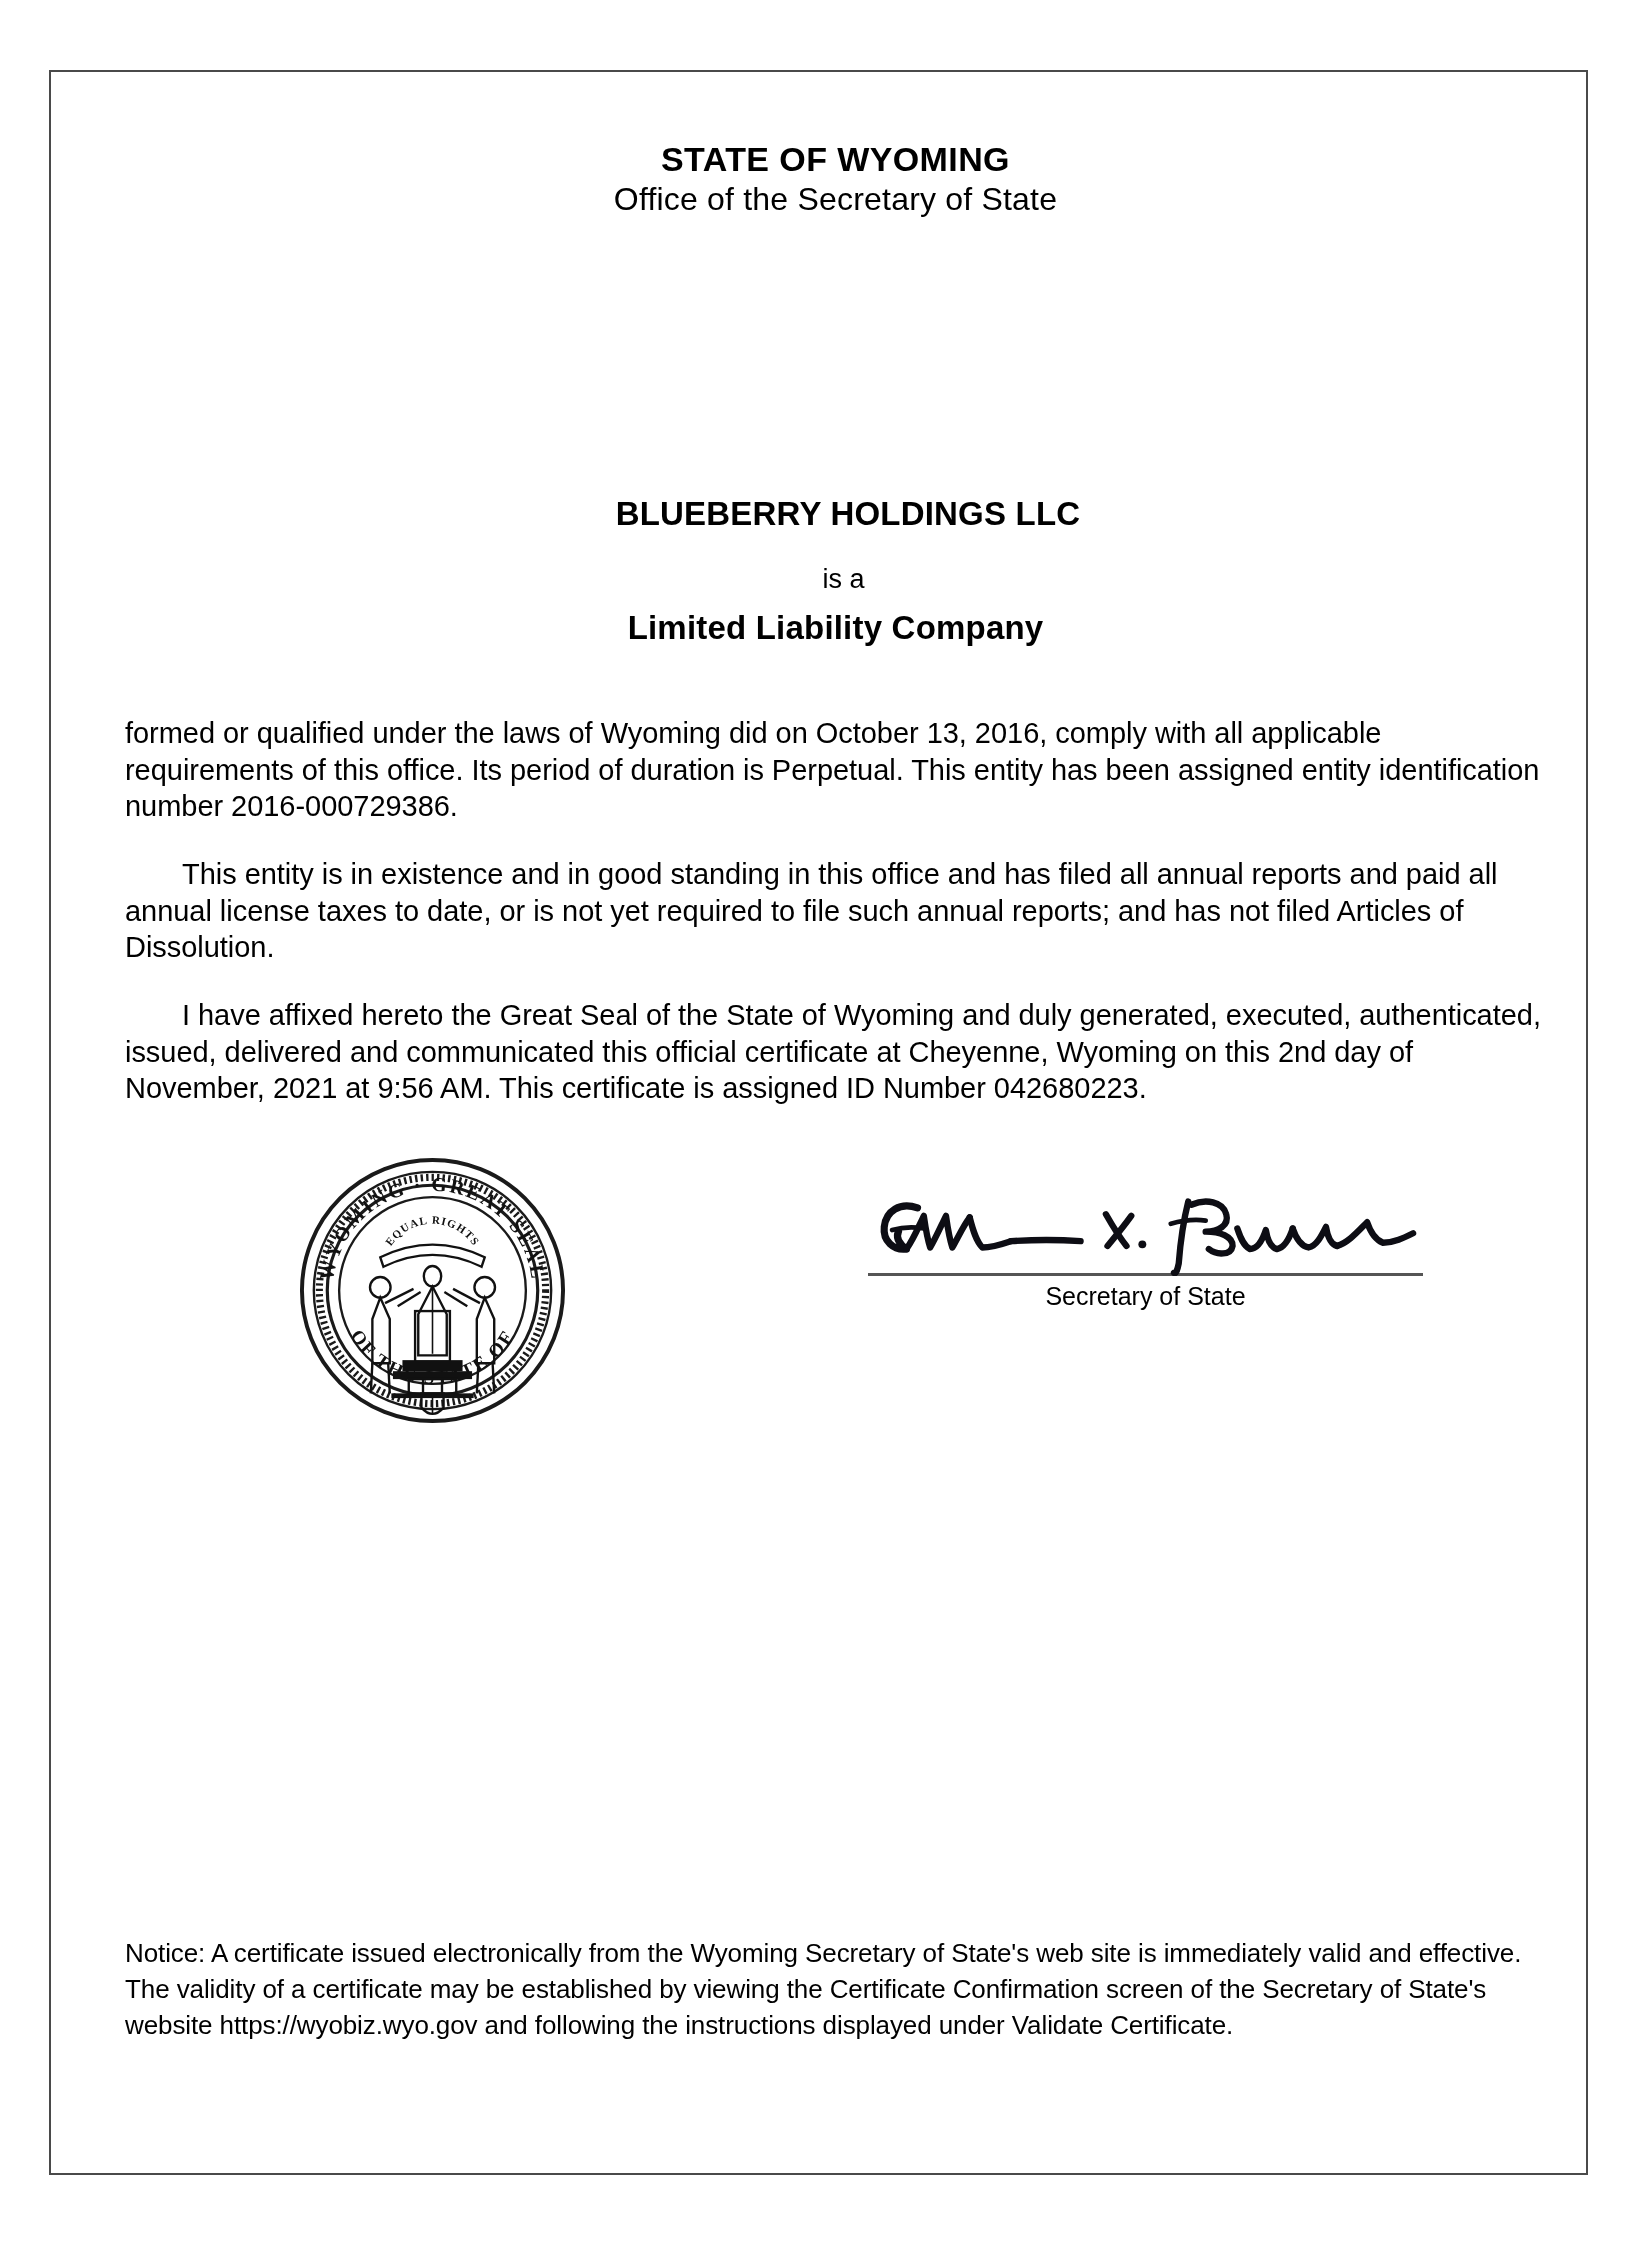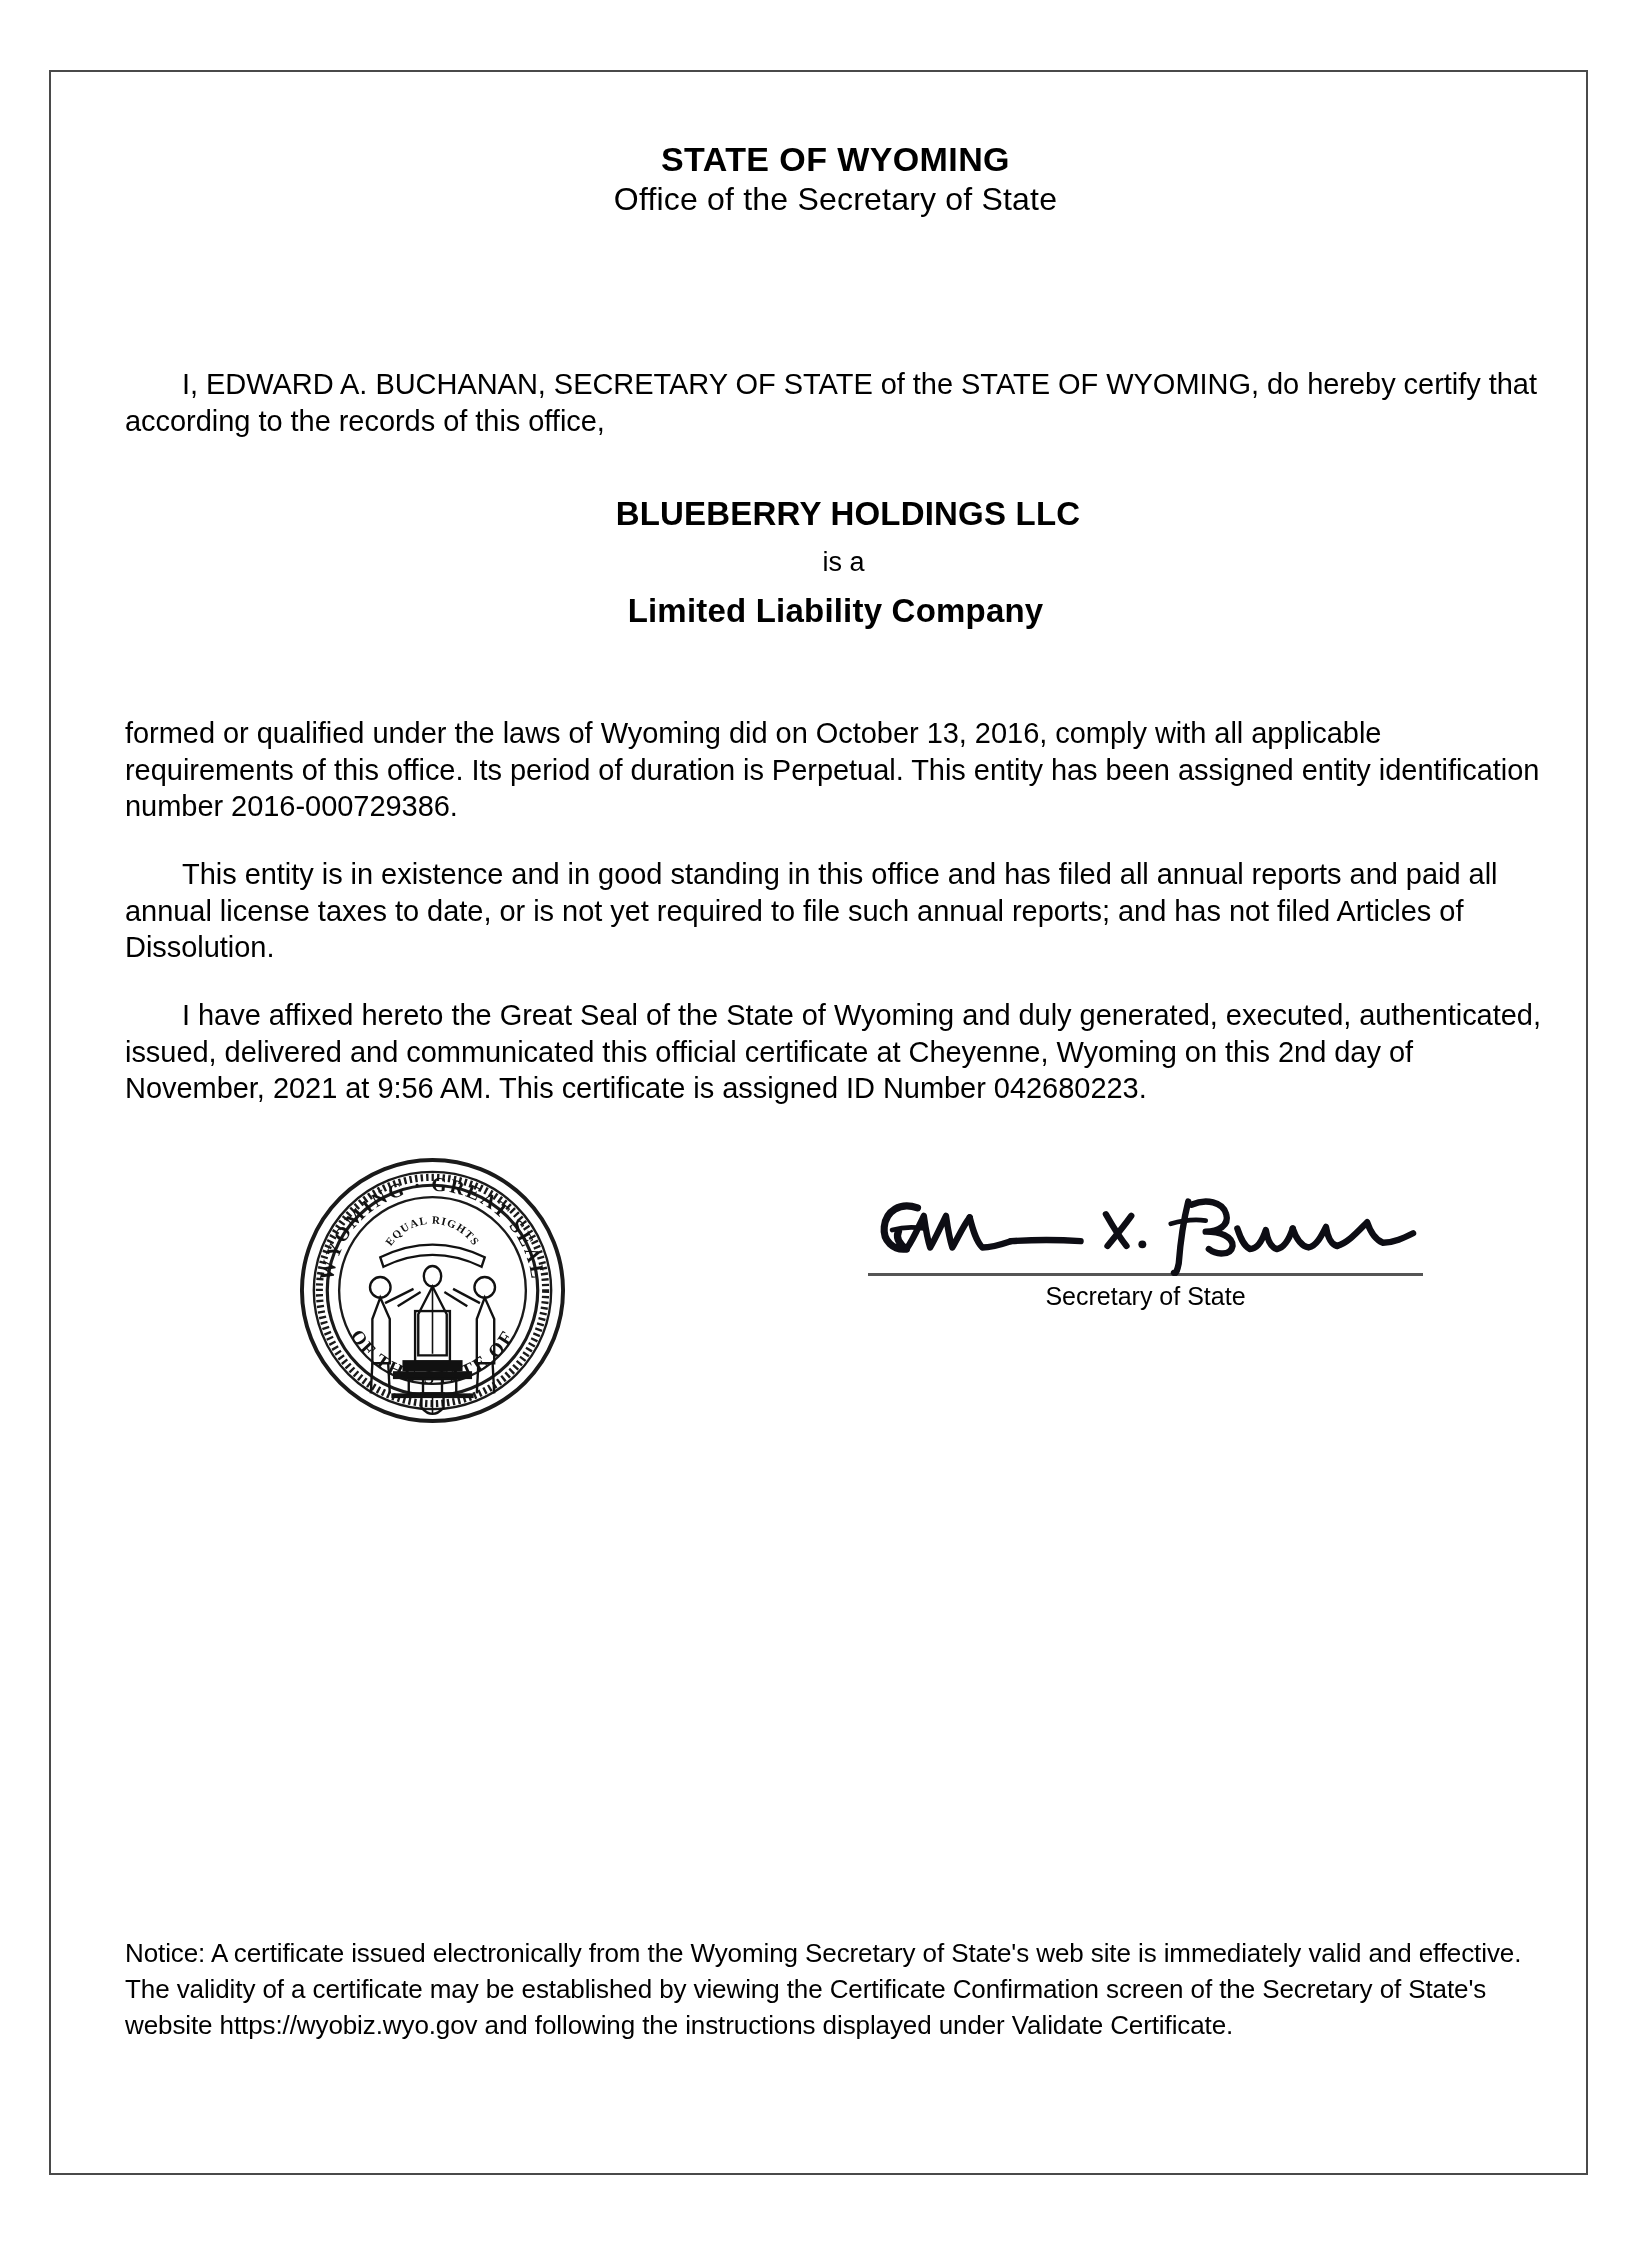--- a/index.html
+++ b/index.html
@@ -87,21 +87,21 @@
     font-size: 33px;
     font-weight: bold;
     letter-spacing: 0.2px;
     line-height: 1.2;
     padding-left: 25px;
   }
   .entity-isa {
     font-size: 27px;
     font-weight: normal;
     line-height: 1.2;
-    margin-top: 12px;
+    margin-top: 29px;
     padding-left: 16px;
   }
   .entity-type {
     font-size: 33px;
     font-weight: bold;
     letter-spacing: 0.2px;
     line-height: 1.2;
     margin-top: 12.7px;
   }
 
@@ -165,23 +165,20 @@
 <body>
 
 <div class="page">
   <div class="inner">
 
     <div class="header">
       <div class="line1">STATE OF WYOMING</div>
       <div class="line2">Office of the Secretary of State</div>
     </div>
 
-    <div class="body-block">
-      <p class="para indent">I, EDWARD A. BUCHANAN, SECRETARY OF STATE of the STATE OF WYOMING, do hereby certify that according to the records of this office,</p>
-    </div>
 
     <div class="entity-block">
       <div class="entity-name">BLUEBERRY HOLDINGS LLC</div>
       <div class="entity-isa">is a</div>
       <div class="entity-type">Limited Liability Company</div>
     </div>
 
     <div class="pg-formed">
       <p class="para">formed or qualified under the laws of Wyoming did on October 13, 2016, comply with all applicable requirements of this office.  Its period of duration is Perpetual.  This entity has been assigned entity identification number 2016-000729386.</p>
     </div>

